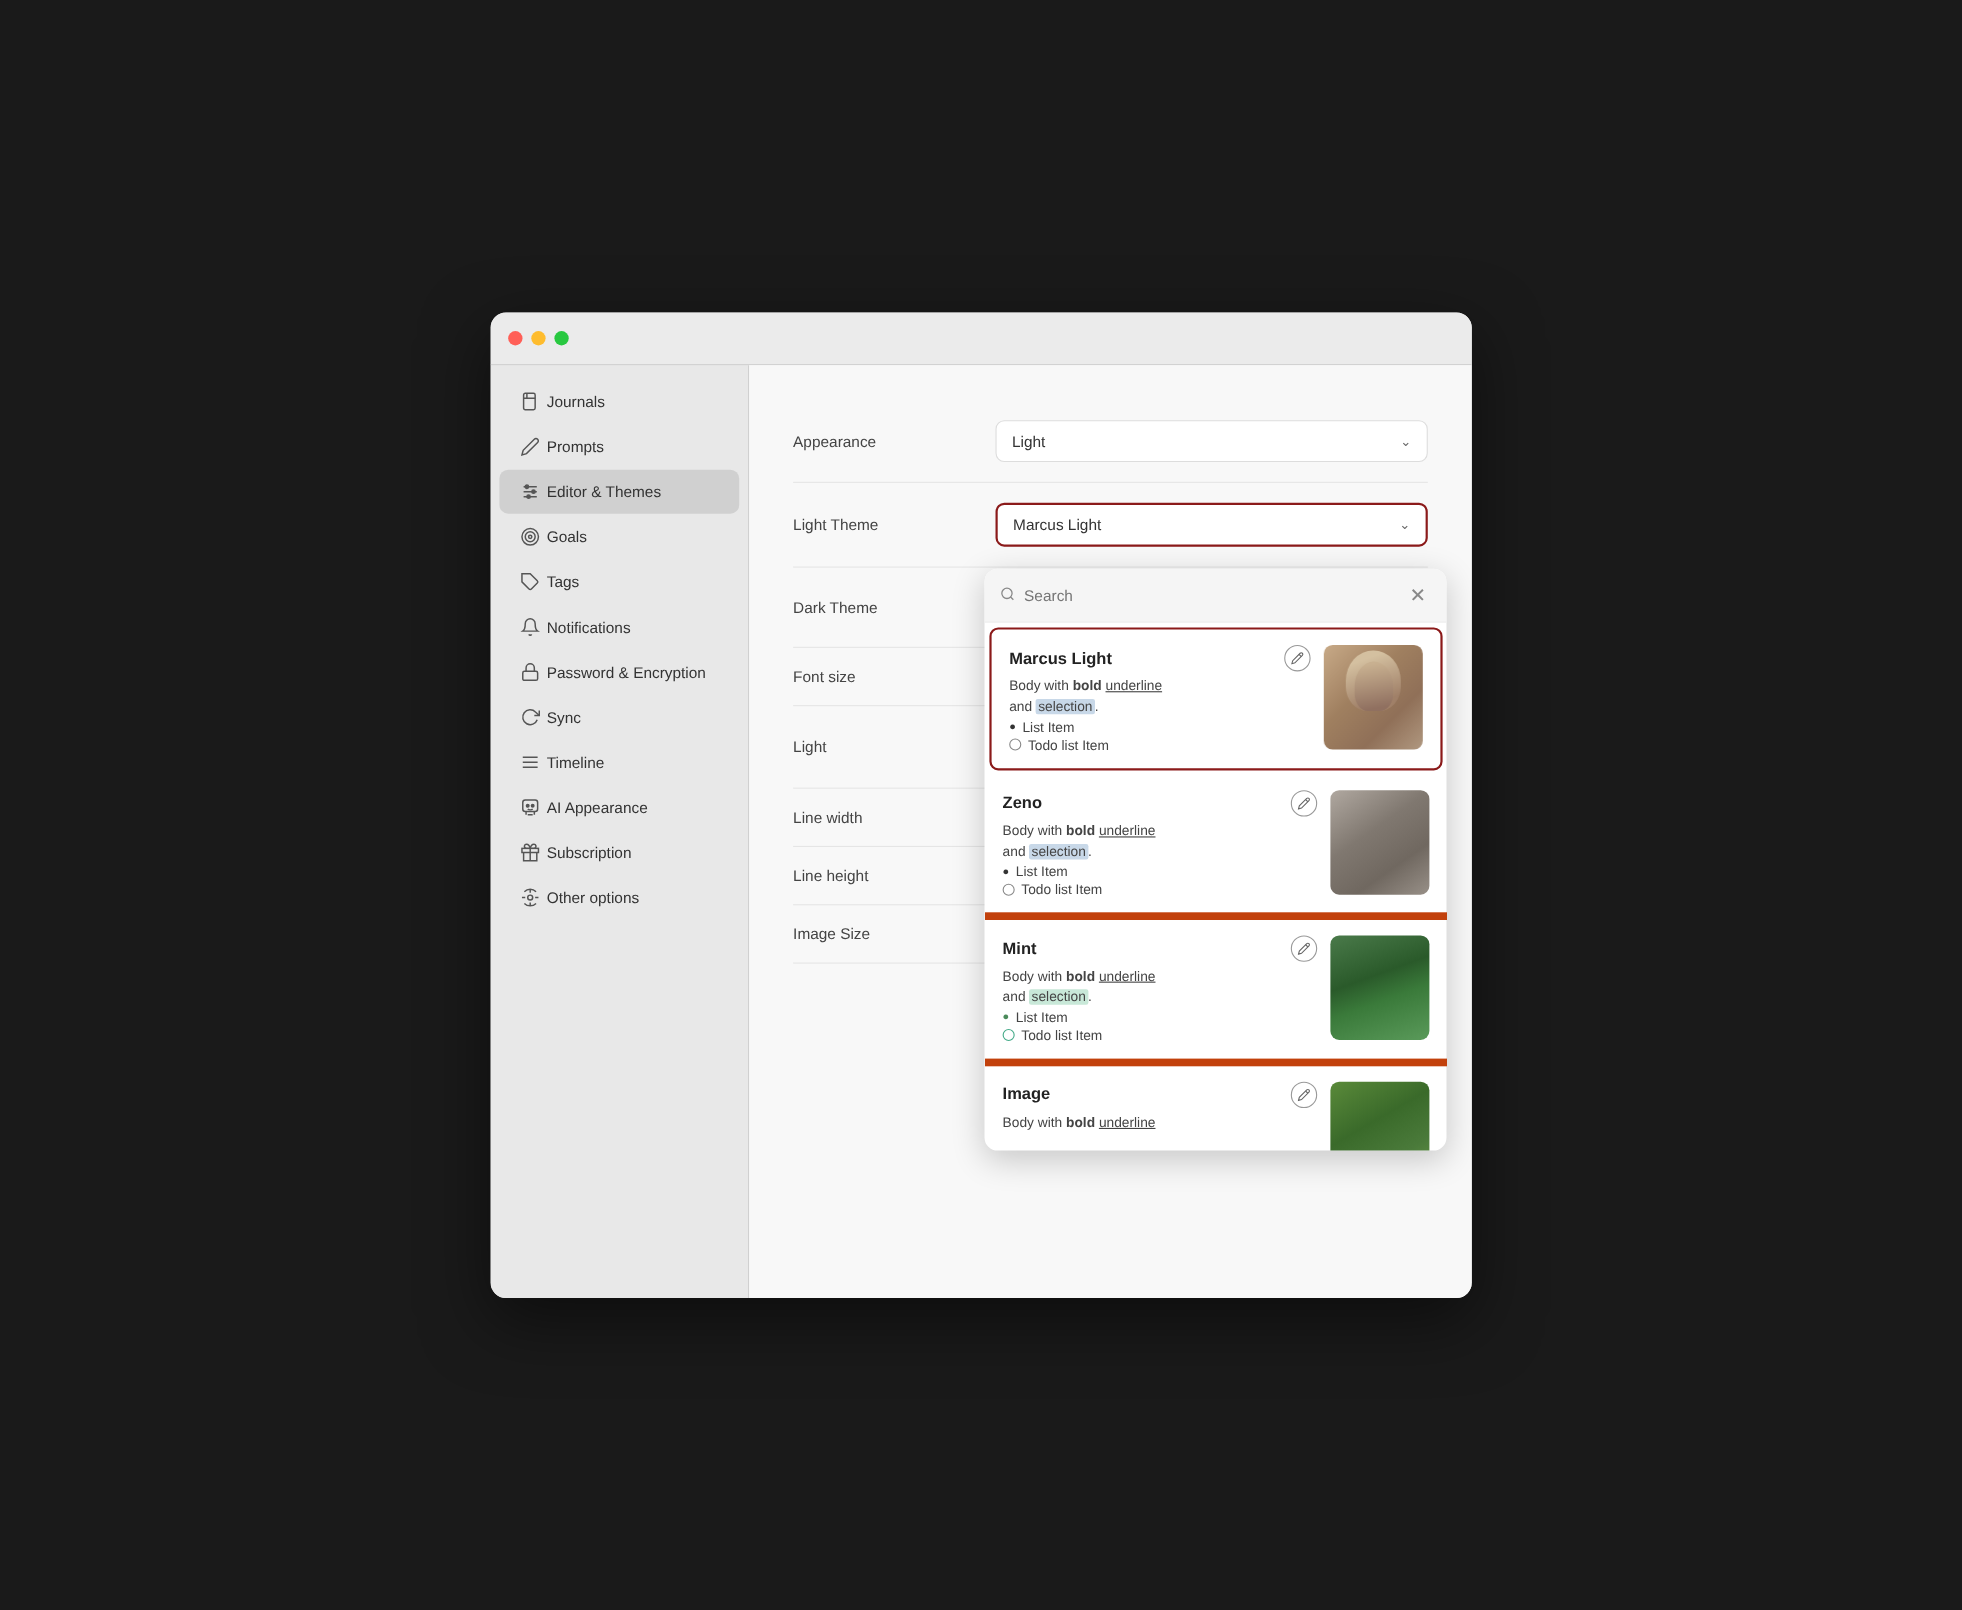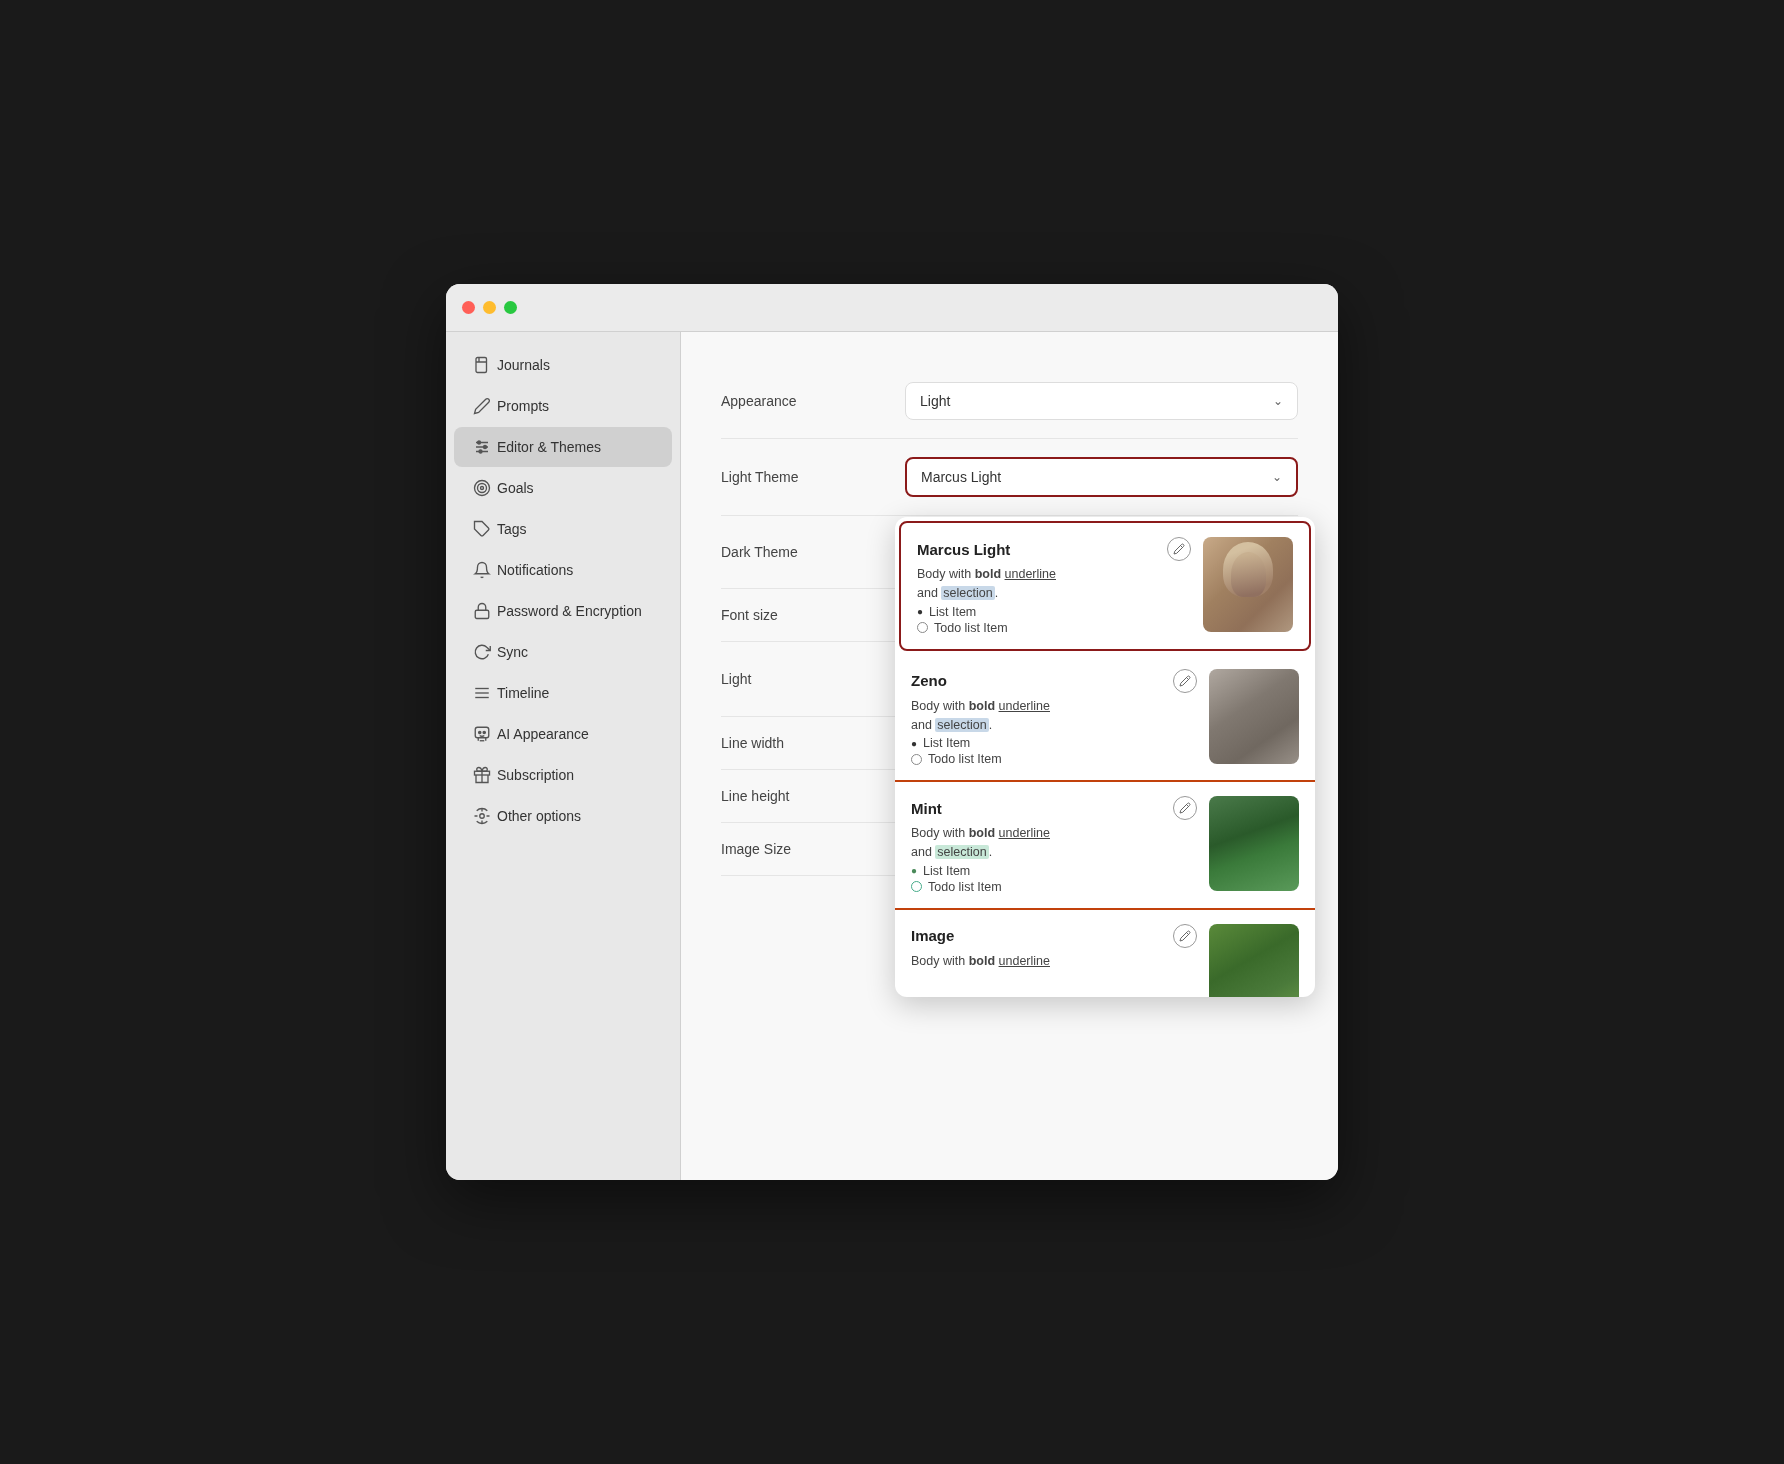--- a/index.html
+++ b/index.html
@@ -183,21 +183,21 @@
       align-items: center;
       justify-content: center;
     }
     .theme-list {
       max-height: 480px;
       overflow-y: auto;
     }
     .theme-item {
       display: flex;
       padding: 14px 16px;
-      border-bottom: 2px solid #c2410c;
+      border-bottom: 7px solid #c2410c;
       cursor: pointer;
       gap: 12px;
     }
     .theme-item.selected-item {
       border: 2px solid #8b1a1a;
       border-radius: 8px;
       margin: 4px;
     }
     .theme-info {
       flex: 1;
@@ -455,20 +455,30 @@
   </div>
         <div class="setting-row">
     <div class="setting-label">Light Theme</div>
     <div class="setting-control">
       <button class="dropdown-btn selected">
         <span>Marcus Light</span>
         <span class="chevron-icon">⌄</span>
       </button>
 
       <div class="dropdown-overlay">
+        <div class="dropdown-search">
+          <span class="search-icon-wrap">
+            <svg width="14" height="14" viewBox="0 0 24 24" fill="none" stroke="currentColor" stroke-width="2">
+                    <circle cx="11" cy="11" r="8"></circle>
+                    <line x1="21" y1="21" x2="16.65" y2="16.65"></line>
+                  </svg>
+          </span>
+          <input class="search-input" type="text" placeholder="Search" style="">
+          <span class="close-btn">✕</span>
+        </div>
         <div class="theme-list">
 
           <div class="theme-item selected-item">
             <div class="theme-info">
               <div class="theme-name-row">
                 <span class="theme-name">Marcus Light</span>
                 <span class="edit-icon">
                   <svg width="12" height="12" viewBox="0 0 24 24" fill="none" stroke="currentColor" stroke-width="2">
                           <path d="M17 3a2.828 2.828 0 1 1 4 4L7.5 20.5 2 22l1.5-5.5L17 3z"></path>
                           <line x1="15" y1="5" x2="19" y2="9"></line>

